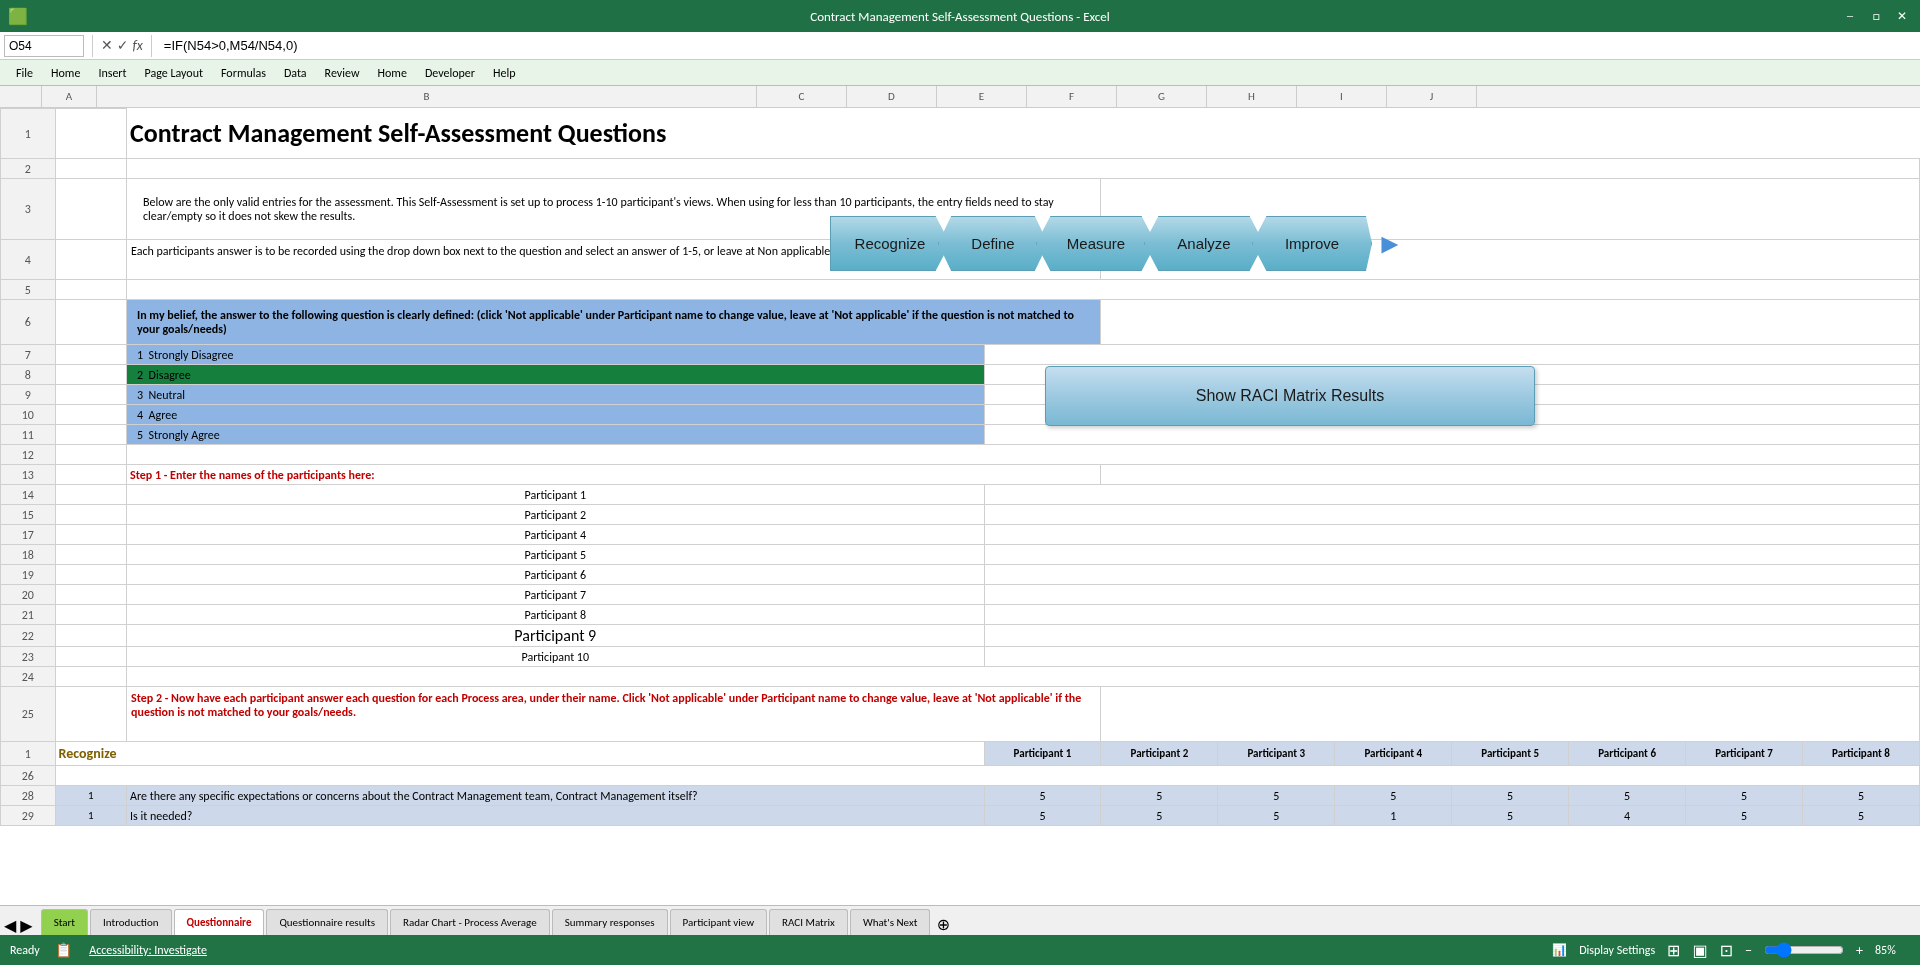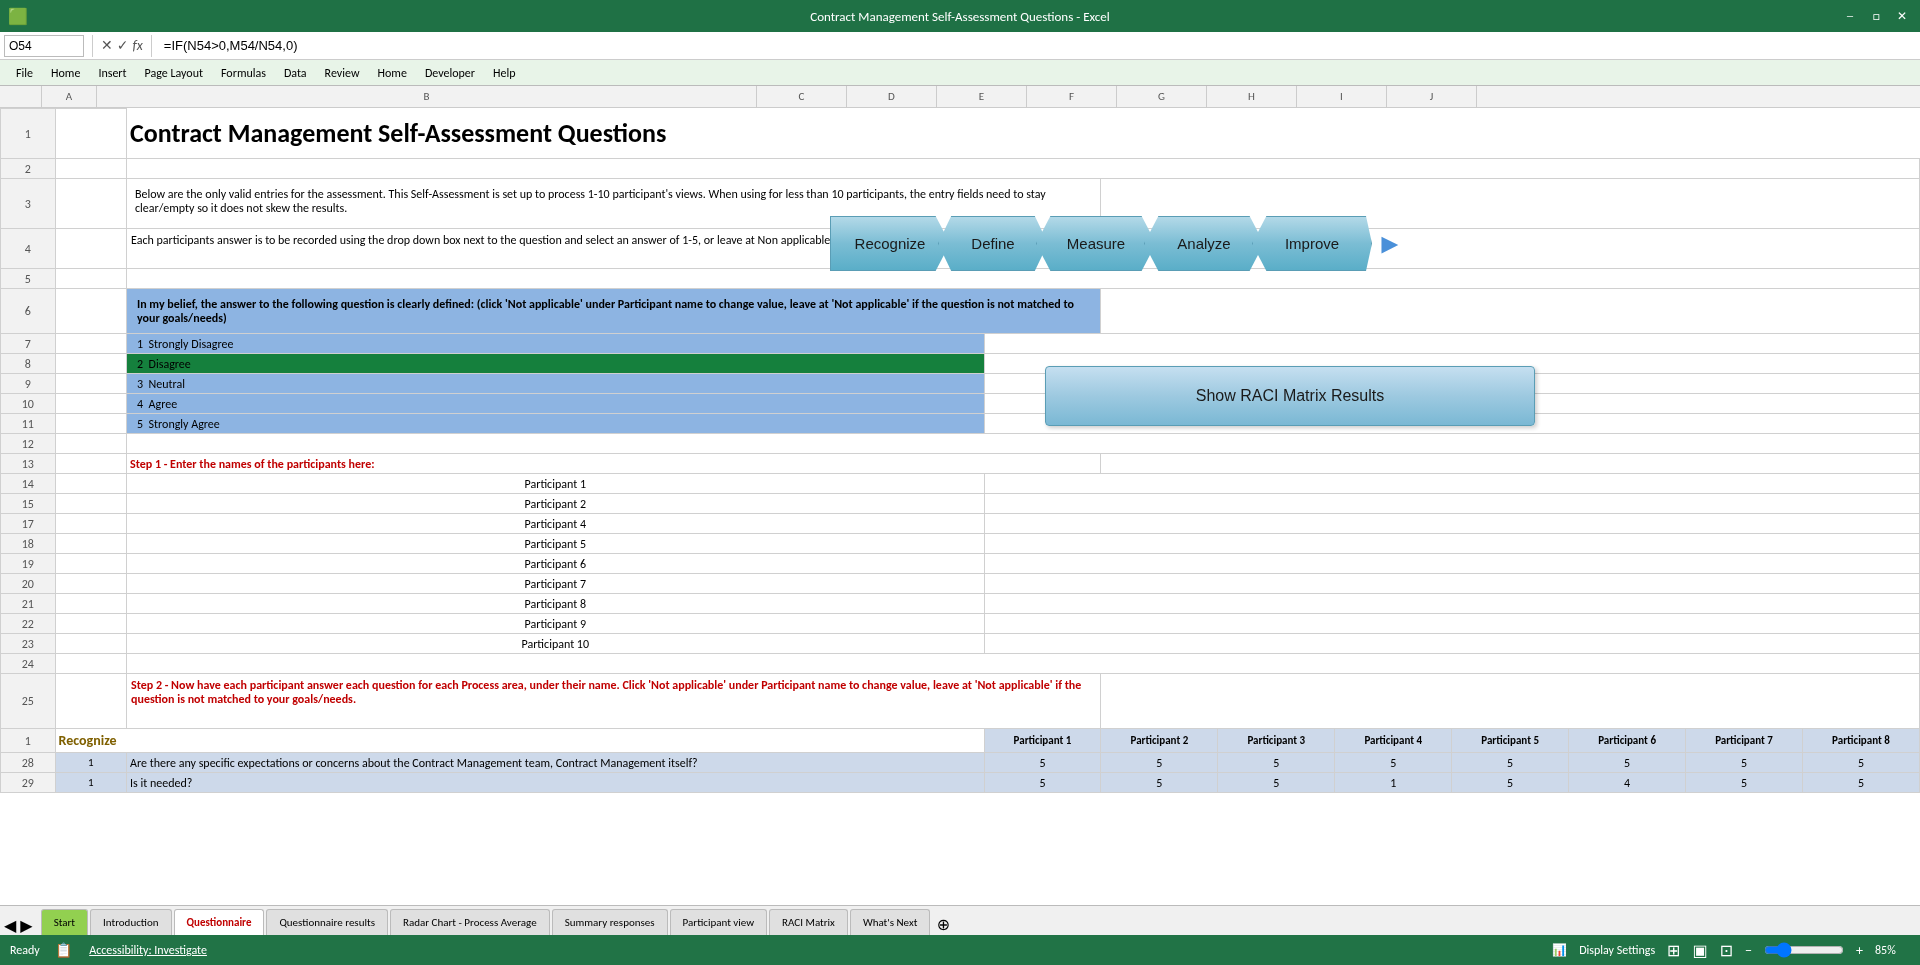--- a/index.html
+++ b/index.html
@@ -282,21 +282,21 @@
 
       <tr style="height:18px;">
         <td class="row-num">2</td>
         <td></td>
         <td colspan="9"></td>
       </tr>
 
       <tr style="height:50px;">
         <td class="row-num">3</td>
         <td></td>
-        <td colspan="2" style="font-size:12px;white-space:normal;vertical-align:top;padding:8px;">
+        <td colspan="2" style="font-size:12px;white-space:normal;vertical-align:top;padding:16px;">
           <div>Below are the only valid entries for the assessment. This Self-Assessment is set up to process 1-10 participant's views. When using for less than 10 participants, the entry fields need to stay clear/empty so it does not skew the results.</div>
         </td>
         <td colspan="7"></td>
       </tr>
 
       <tr style="height:40px;">
         <td class="row-num">4</td>
         <td></td>
         <td colspan="2" style="font-size:12px;white-space:normal;vertical-align:top;padding:4px;">
           <div>Each participants answer is to be recorded using the drop down box next to the question and select an answer of 1-5, or leave at Non applicable for each question for each process area.</div>
@@ -407,21 +407,21 @@
       </tr>
       <tr style="height:20px;">
         <td class="row-num">21</td>
         <td></td>
         <td style="text-align:center;font-size:12px;"><span>Participant 8</span></td>
         <td colspan="8"></td>
       </tr>
       <tr style="height:20px;">
         <td class="row-num">22</td>
         <td></td>
-        <td style="text-align:center;font-size:12px;"><span>Participant 9</span></td>
+        <td style="text-align:center;font-size:16px;"><span>Participant 9</span></td>
         <td colspan="8"></td>
       </tr>
       <tr style="height:20px;">
         <td class="row-num">23</td>
         <td></td>
         <td style="text-align:center;font-size:12px;"><span>Participant 10</span></td>
         <td colspan="8"></td>
       </tr>
 
       <tr style="height:18px;padding-left:47px;">
@@ -445,20 +445,24 @@
         <td style="text-align:center;font-weight:bold;font-size:11px;background:#cdd9ea;">Participant 1</td>
         <td style="text-align:center;font-weight:bold;font-size:11px;background:#cdd9ea;">Participant 2</td>
         <td style="text-align:center;font-weight:bold;font-size:11px;background:#cdd9ea;">Participant 3</td>
         <td style="text-align:center;font-weight:bold;font-size:11px;background:#cdd9ea;">Participant 4</td>
         <td style="text-align:center;font-weight:bold;font-size:11px;background:#cdd9ea;">Participant 5</td>
         <td style="text-align:center;font-weight:bold;font-size:11px;background:#cdd9ea;">Participant 6</td>
         <td style="text-align:center;font-weight:bold;font-size:11px;background:#cdd9ea;">Participant 7</td>
         <td style="text-align:center;font-weight:bold;font-size:11px;background:#cdd9ea;">Participant 8</td>
       </tr>
 
+      <tr style="height:20px;">
+        <td class="row-num">26</td>
+        <td colspan="10"></td>
+      </tr>
 
 
       <tr style="height:20px;">
         <td class="row-num">28</td>
         <td style="background:#cdd9ea;text-align:center;font-size:11px;">1</td>
         <td style="background:#cdd9ea;font-size:12px;">Are there any specific expectations or concerns about the Contract Management team, Contract Management itself?</td>
         <td style="background:#cdd9ea;text-align:center;">5</td>
         <td style="background:#cdd9ea;text-align:center;">5</td>
         <td style="background:#cdd9ea;text-align:center;">5</td>
         <td style="background:#cdd9ea;text-align:center;">5</td>

